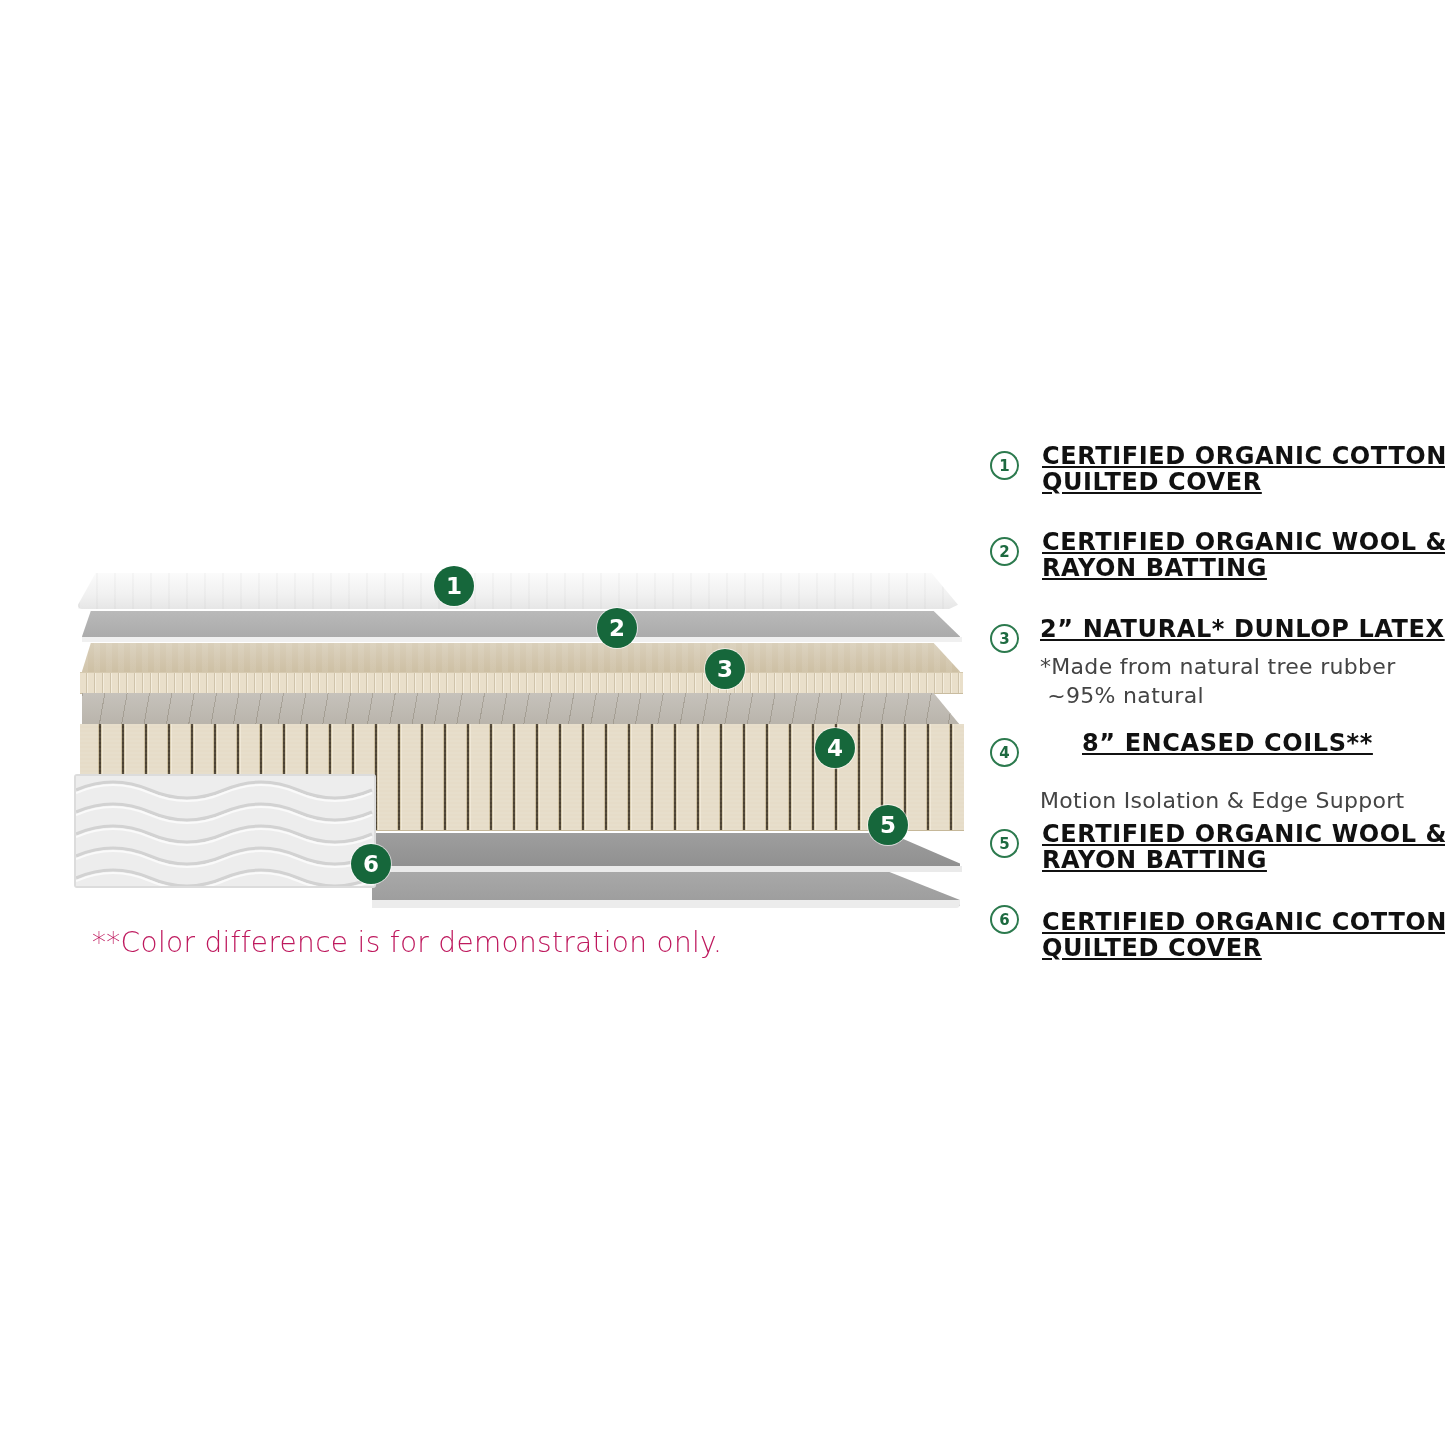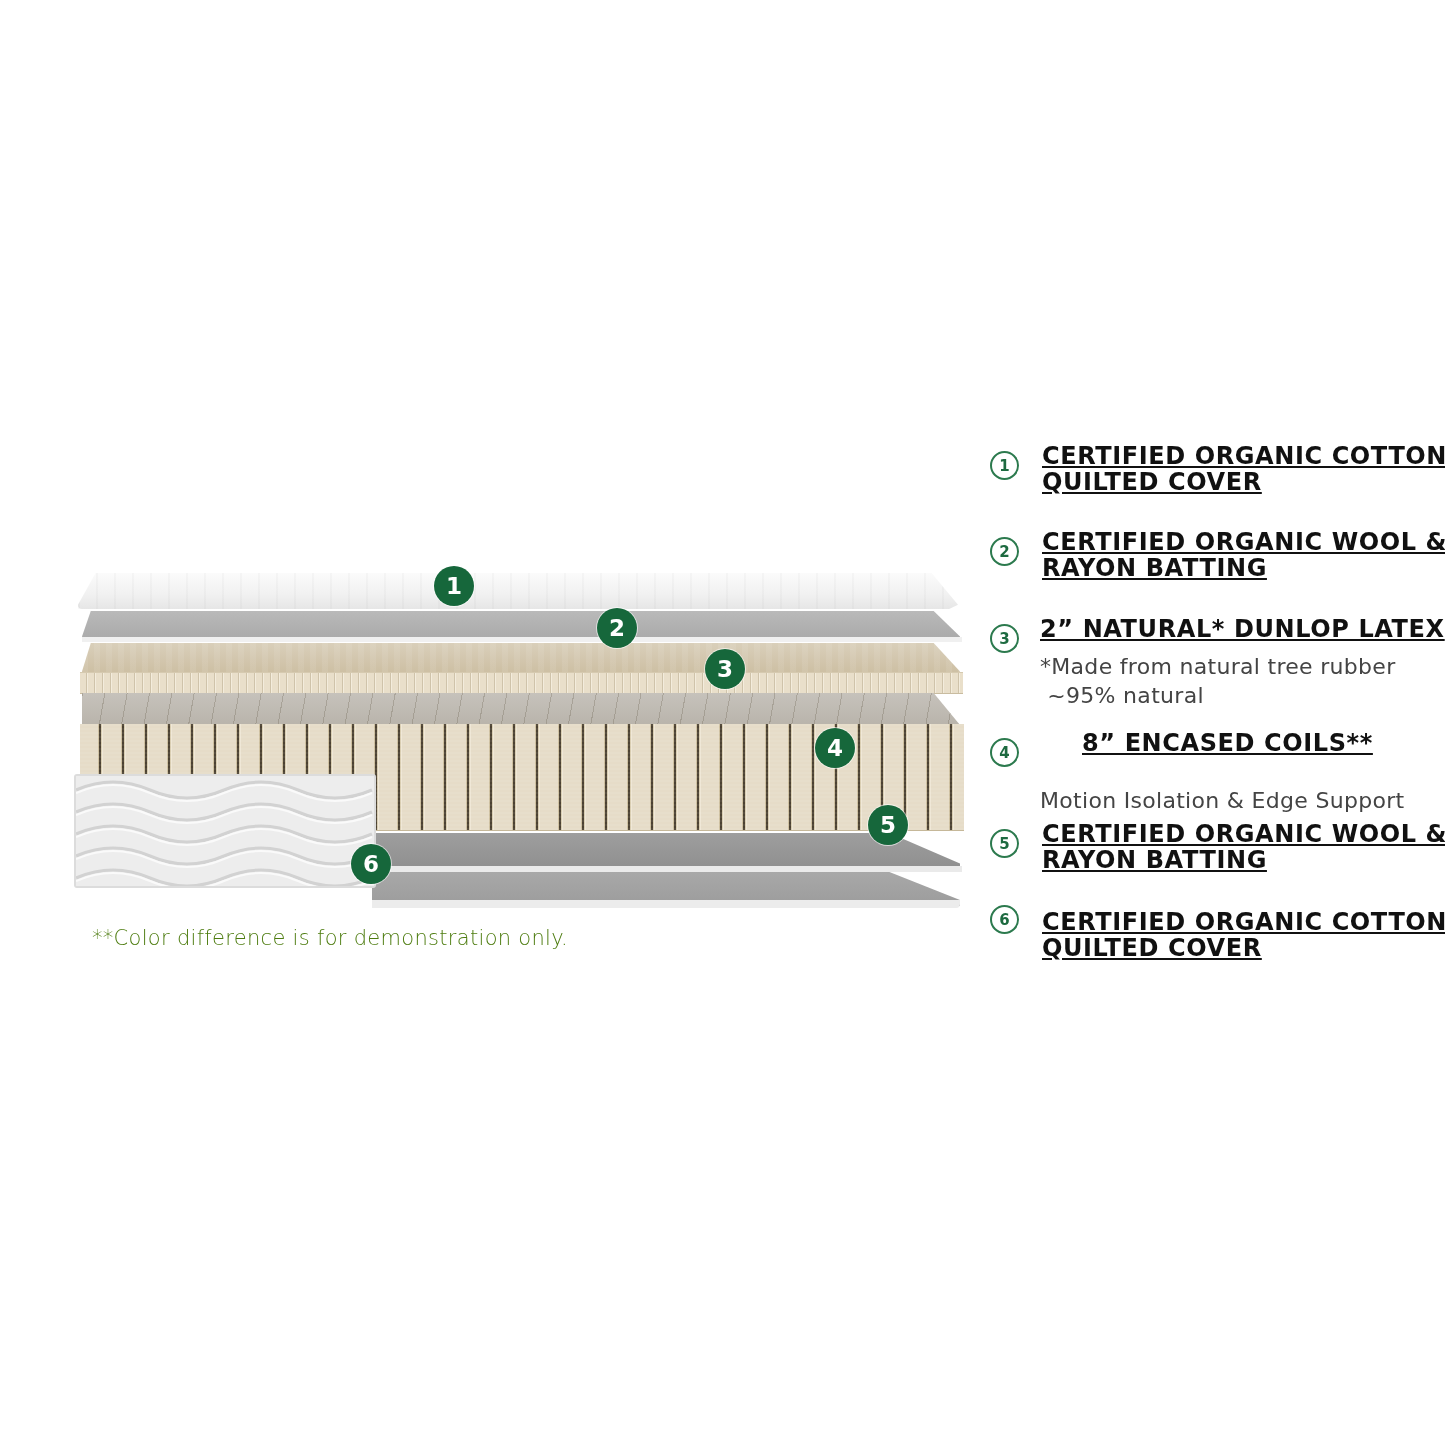--- a/index.html
+++ b/index.html
@@ -67,21 +67,21 @@
           overflow:hidden; }
     .side svg { display:block; }
 
     
     .badge { position:absolute; width:40px; height:40px; border-radius:50%;
              background:#16673b; color:#ffffff; font-weight:bold; font-size:23px;
              display:flex; align-items:center; justify-content:center;
              font-family:"DejaVu Sans", sans-serif; box-shadow:0 0 0 1px rgba(255,255,255,0.6); }
 
     
-    .footnote { position:absolute; left:92px; top:926px; font-size:21px; color:#4d7c0f;
+    .footnote { position:absolute; left:92px; top:926px; font-size:28px; color:#be185d;
                 letter-spacing:0.3px; font-family:"DejaVu Sans", sans-serif; font-weight:300; }
 
     
     .legend { position:absolute; left:0; top:0; }
     .item { position:absolute; left:990px; }
     .num { position:absolute; left:0; top:0; width:29px; height:29px; border-radius:50%;
            border:2px solid #2c7a4e; color:#1d6a40; font-weight:bold; font-size:15px;
            display:flex; align-items:center; justify-content:center; box-sizing:border-box;
            font-family:"DejaVu Sans", sans-serif; }
     .title { position:absolute; left:52px; top:-8px; width:340px; font-size:24px; line-height:26px;

